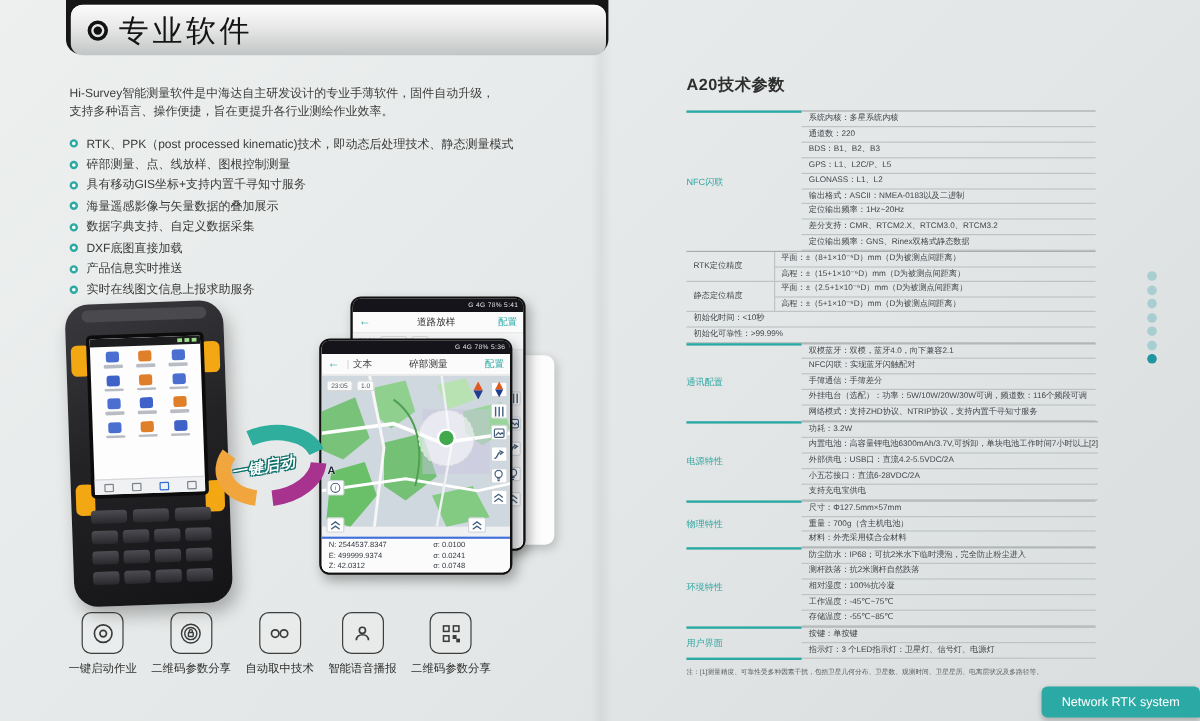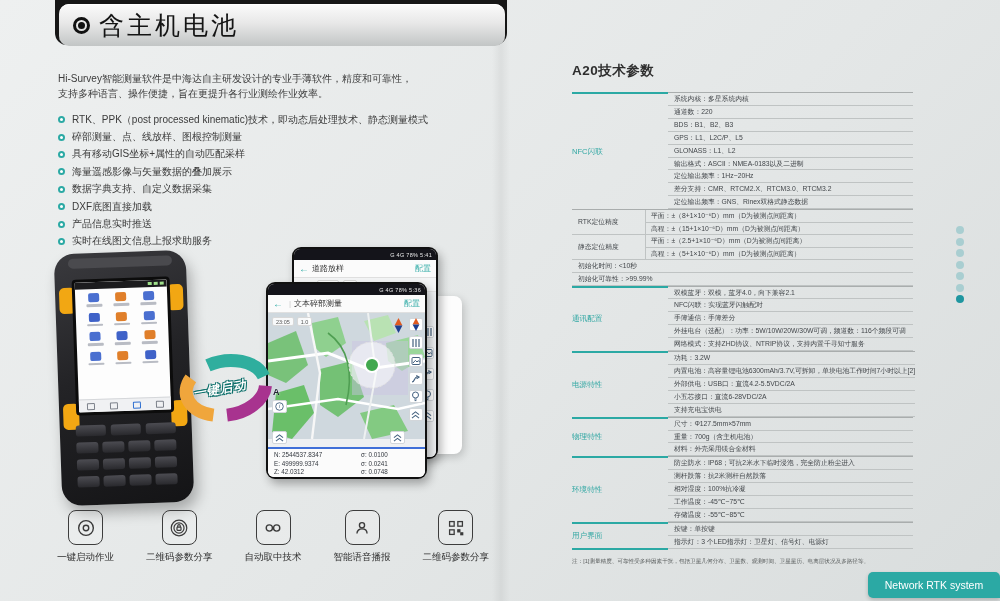--- a/index.html
+++ b/index.html
@@ -65,21 +65,21 @@
   .phone { background:#111; border-radius:9px; overflow:hidden; box-shadow:3px 5px 10px rgba(0,0,0,.3); }
   .phone-back { position:absolute; left:292px; top:247px; width:146px; height:212px; z-index:2; padding:2px; }
   .phone-front { position:absolute; left:266px; top:282px; width:161px; height:197px; z-index:4; padding:2px; }
   .pscreen { width:100%; height:100%; background:#fff; display:flex; flex-direction:column; border-radius:6px; overflow:hidden; }
   .pstatus { height:11px; background:#14141a; color:#e8e8e8; font-size:5.5px; display:flex; align-items:center;
     justify-content:flex-end; padding-right:4px; letter-spacing:.3px; flex:none; }
   .pnav { height:18px; background:#fbfbfb; border-bottom:1px solid #e0e0e0; display:flex; align-items:center;
     padding:0 5px; font-size:8px; flex:none; }
   .pnav .back { color:#2ba9a4; font-size:10px; margin-right:3px; }
   .pnav .sep { color:#ccc; margin:0 3px; }
-  .pnav .title { flex:1; color:#2e2e2e; font-size:8px; }
+  .pnav .title { flex:1; text-align:center; color:#2e2e2e; font-size:8px; }
   .pnav .cfg { color:#2ba9a4; }
   .pbody { flex:1; position:relative; background:#eef0f2; }
   .back-sliver { height:14px; background:#f4f5f6; border-bottom:1px solid #e2e2e2; display:flex; align-items:center;
     gap:4px; padding-left:5px; font-size:5.5px; color:#8a8f96; }
   .back-side { position:absolute; right:2px; top:46px; width:13px; bottom:30px; display:flex; flex-direction:column;
     align-items:center; gap:9px; padding-top:2px; }
   .map { position:absolute; inset:0; }
   .hud { position:absolute; left:4px; top:4px; display:flex; gap:3px; }
   .chip { background:rgba(255,255,255,.85); border:1px solid #d8d8d8; border-radius:2px; font-size:5.5px;
     color:#555; padding:0 3px; height:9px; line-height:8px; }
@@ -90,21 +90,21 @@
     display:flex; align-items:center; justify-content:center; }
   .corner-btn { position:absolute; width:15px; height:13px; background:#fff; border:1px solid #d2d6da; border-radius:2px;
     display:flex; align-items:center; justify-content:center; }
   .info-btn { position:absolute; left:4px; bottom:34px; }
   .a-mark { position:absolute; left:5px; bottom:50px; font-size:9px; font-weight:bold; color:#223; text-shadow:0 0 2px #fff; }
   .pfoot { flex:none; height:30px; background:#fbfbfb; border-top:2px solid #3f6fd8; display:flex;
     padding:2px 6px 0; font-size:6.3px; color:#33383f; line-height:8.6px; }
   .pfoot .c1 { flex:1.5; } .pfoot .c2 { flex:1; }
 
   
-  .ficons { position:absolute; left:57px; top:510px; display:flex; gap:32px; }
+  .ficons { position:absolute; left:57px; top:510px; display:flex; gap:12px; }
   .fi { display:flex; flex-direction:column; align-items:center; }
   .fi-box { width:35px; height:35px; border:1.7px solid #3d3d3d; border-radius:8px;
     display:flex; align-items:center; justify-content:center; background:rgba(255,255,255,.15); }
   .fi-label { margin-top:6px; font-size:9.5px; color:#2f2f2f; white-space:nowrap; }
 
   
   .spec { position:absolute; left:572px; top:62px; width:341px; }
   .spec-title { font-size:13.5px; font-weight:bold; color:#2e2e2e; margin-bottom:12px; letter-spacing:.5px; }
   .spec-section { display:flex; }
   .spec-cat { width:96px; flex:none; display:flex; align-items:center; color:#31a7a3; font-size:7.6px;
@@ -132,40 +132,40 @@
 </head>
 <body>
 
 <div class="fold"></div>
 
 <div class="banner-back"></div>
 <div class="banner">
   <span class="target-icon">
       <i></i>
     </span>
-  <span class="banner-title">含主机电池</span>
+  <span class="banner-title">专业软件</span>
 </div>
 
 <div class="intro">
-  <div>Hi-Survey智能测量软件是中海达自主研发设计的专业手薄软件，精度和可靠性，</div>
+  <div>Hi-Survey智能测量软件是中海达自主研发设计的专业手薄软件，固件自动升级，</div>
   <div>支持多种语言、操作便捷，旨在更提升各行业测绘作业效率。</div>
 </div>
 
 <ul class="features" id="features-list">
     <li>
       <span class="dot"></span>
       <span>RTK、PPK（post processed kinematic)技术，即动态后处理技术、静态测量模式</span>
     </li>
     <li>
       <span class="dot"></span>
       <span>碎部测量、点、线放样、图根控制测量</span>
     </li>
     <li>
       <span class="dot"></span>
-      <span>具有移动GIS坐标+属性的自动匹配采样</span>
+      <span>具有移动GIS坐标+支持内置千寻知寸服务</span>
     </li>
     <li>
       <span class="dot"></span>
       <span>海量遥感影像与矢量数据的叠加展示</span>
     </li>
     <li>
       <span class="dot"></span>
       <span>数据字典支持、自定义数据采集</span>
     </li>
     <li>

